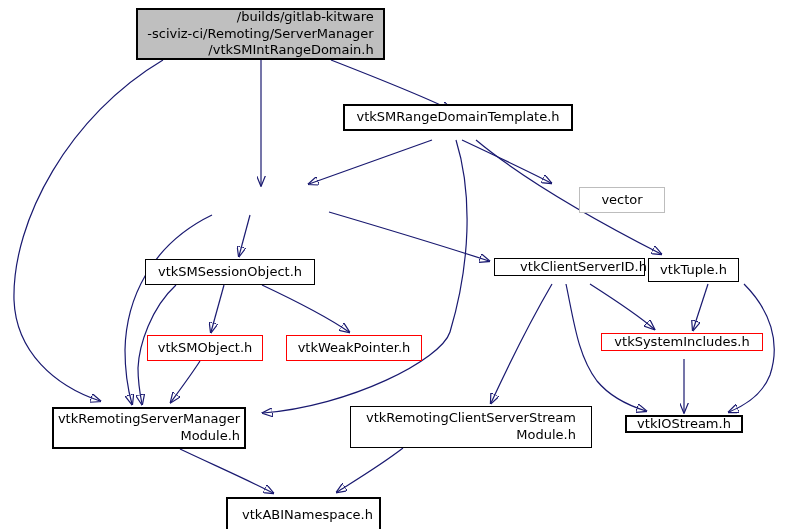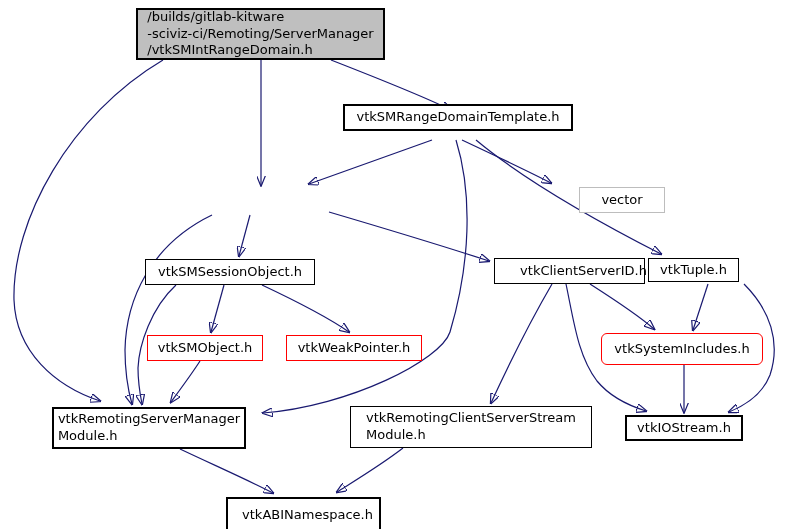--- a/index.html
+++ b/index.html
@@ -8,21 +8,21 @@
     width:786px;height:529px;
     background:#ffffff;
     font-family:"DejaVu Sans","Liberation Sans",sans-serif;
     overflow:hidden;
   }
   .edges{position:absolute;left:0;top:0;width:786px;height:529px;}
   .edges path{fill:none;stroke:#191970;stroke-width:1.2px;}
   .node{
     position:absolute;box-sizing:border-box;
     display:flex;align-items:center;justify-content:center;
-    text-align:left;white-space:pre-line;
+    text-align:right;white-space:pre-line;
     background:#ffffff;border:1px solid #000000;color:#000000;
     font-size:13px;line-height:1.28;
     cursor:default;
   }
   .node--main{background:#bfbfbf;border-width:2px;}
   .node--bold{border-width:2px;}
   .node--truncated{border-color:#ff0000;}
   .node--external{border-color:#bdbdbd;}
 </style>
 </head>
@@ -64,33 +64,33 @@
 -sciviz-ci/Remoting/ServerManager
 /vtkSMIntRangeDomain.h</div>
 
   <div class="node node--bold" style="left:343px;top:104px;width:230px;height:27px;">vtkSMRangeDomainTemplate.h</div>
 
 
   <div class="node node--external" style="left:546px;top:187px;width:86px;height:26px;margin-left:33px;">vector</div>
 
   <div class="node" style="left:145px;top:259px;width:170px;height:26px;">vtkSMSessionObject.h</div>
 
-  <div class="node" style="left:494px;top:258px;width:151px;height:26px;padding-left:28px;">vtkClientServerID.h</div>
+  <div class="node" style="left:494px;top:258px;width:151px;height:18px;padding-left:28px;">vtkClientServerID.h</div>
 
   <div class="node" style="left:648px;top:258px;width:91px;height:24px;">vtkTuple.h</div>
 
   <div class="node node--truncated" style="left:147px;top:335px;width:116px;height:26px;">vtkSMObject.h</div>
 
   <div class="node node--truncated" style="left:286px;top:335px;width:136px;height:26px;">vtkWeakPointer.h</div>
 
-  <div class="node node--truncated" style="left:601px;top:333px;width:162px;height:32px;border-radius:6px;">vtkSystemIncludes.h</div>
+  <div class="node node--truncated" style="left:601px;top:333px;width:162px;height:18px;">vtkSystemIncludes.h</div>
 
   <div class="node node--bold" style="left:52px;top:407px;width:194px;height:42px;">vtkRemotingServerManager
 Module.h</div>
 
   <div class="node" style="left:350px;top:406px;width:242px;height:42px;">vtkRemotingClientServerStream
 Module.h</div>
 
-  <div class="node node--bold" style="left:625px;top:415px;width:118px;height:26px;">vtkIOStream.h</div>
+  <div class="node node--bold" style="left:625px;top:415px;width:118px;height:18px;">vtkIOStream.h</div>
 
   <div class="node node--bold" style="left:226px;top:497px;width:155px;height:37px;padding-left:8px;">vtkABINamespace.h</div>
 
 </div>
 
 </body></html>

